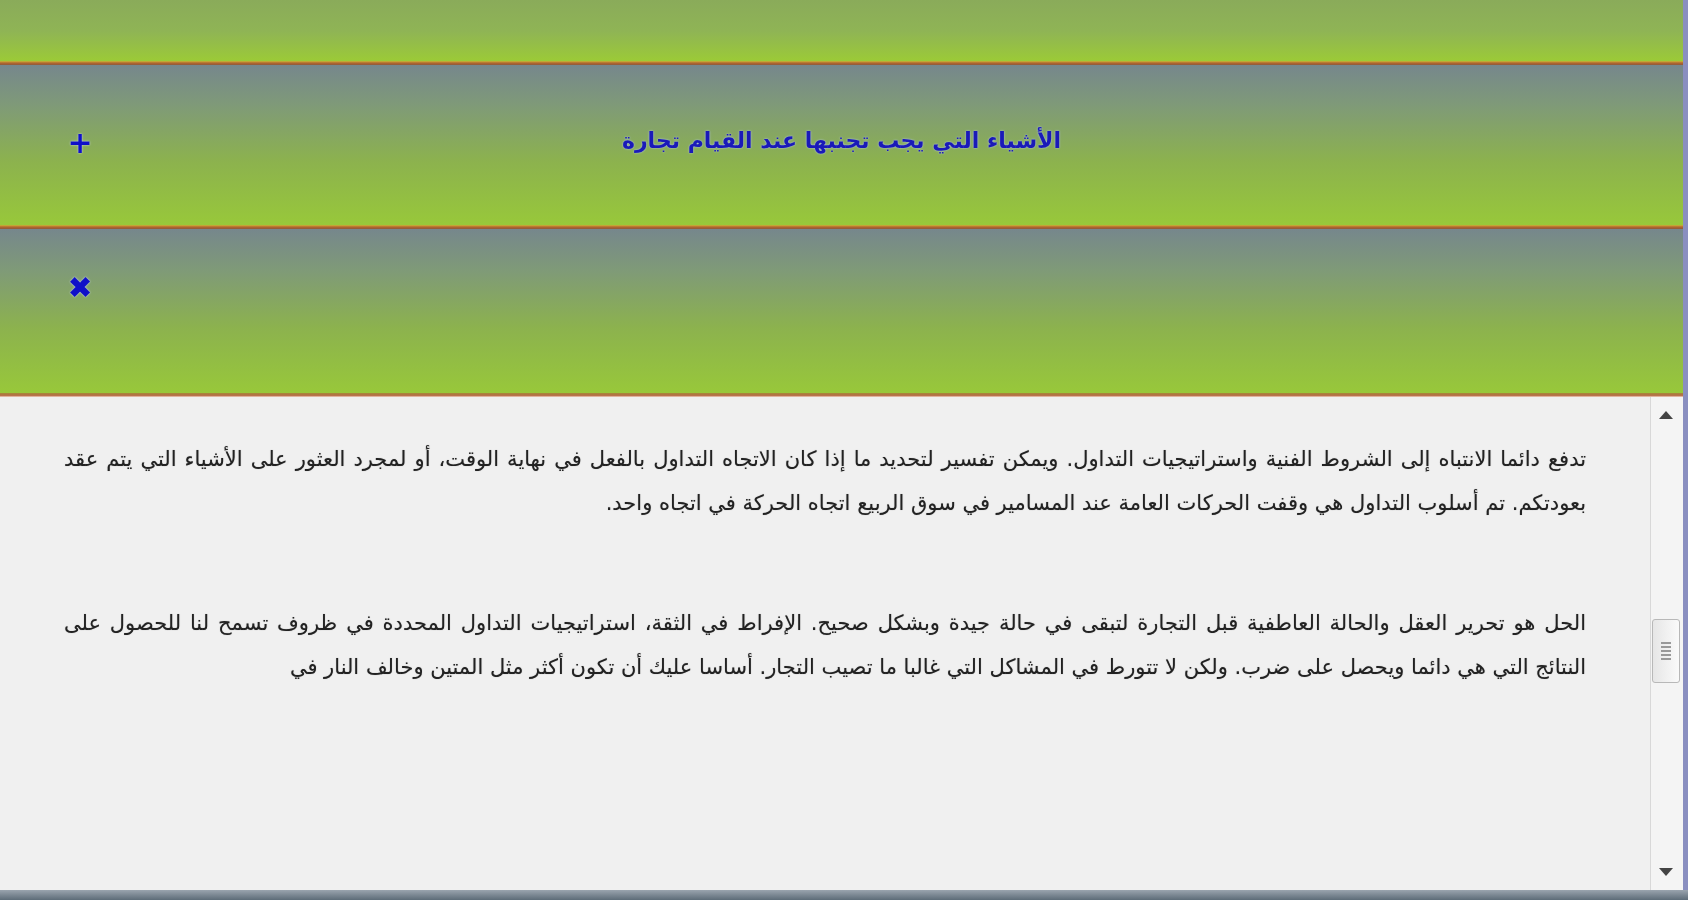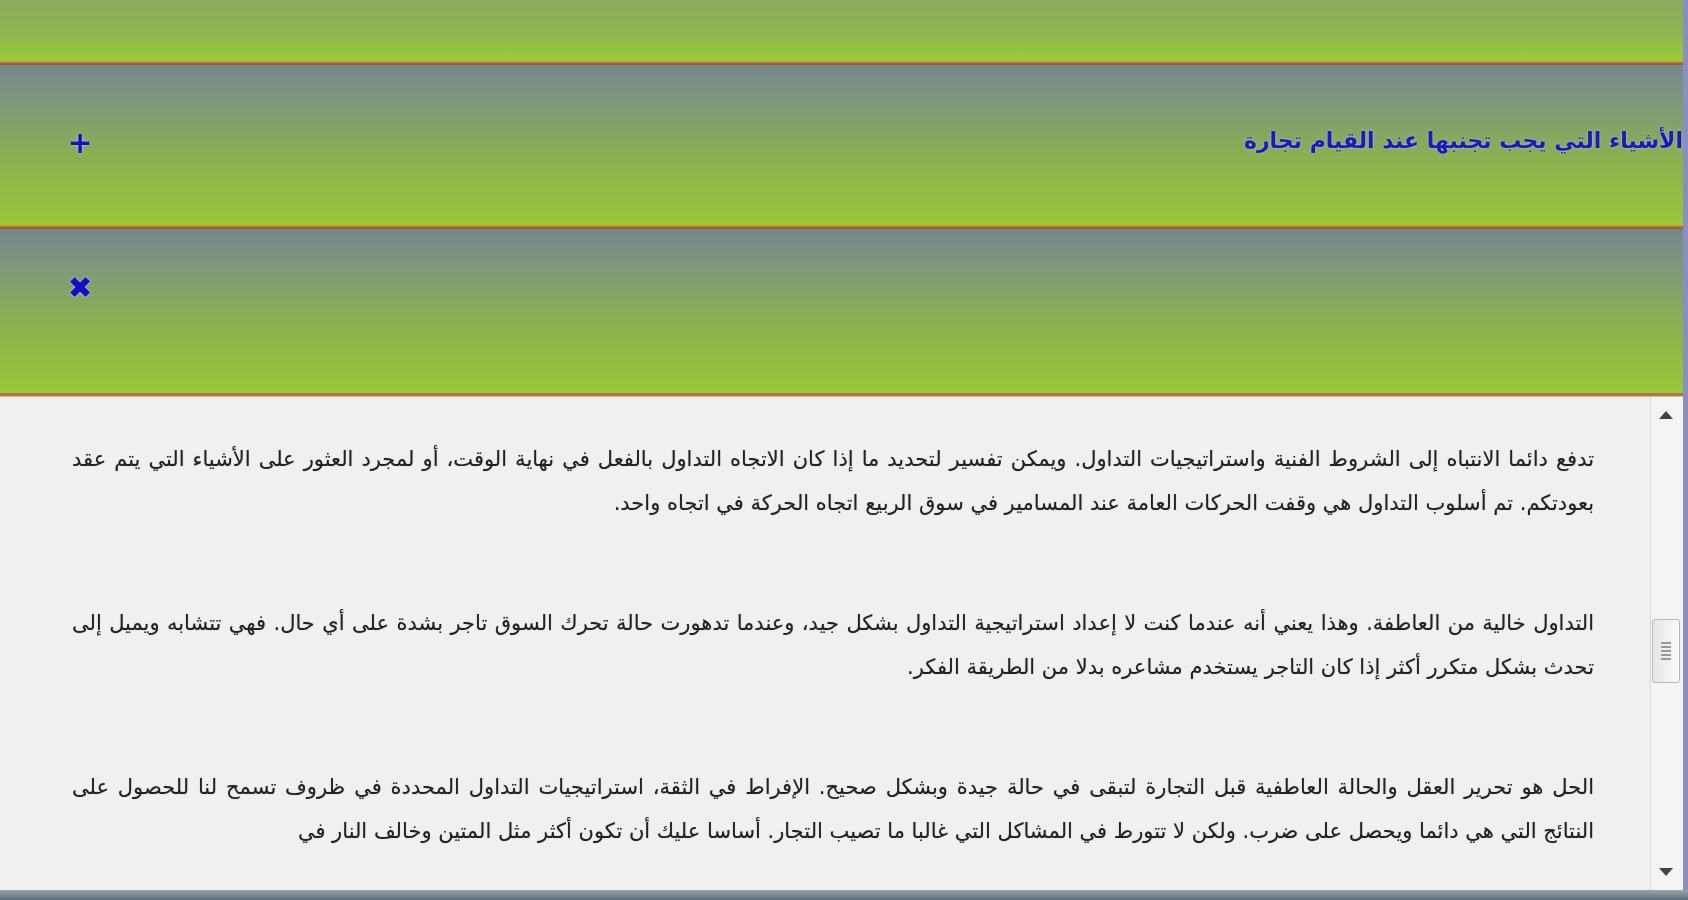--- a/index.html
+++ b/index.html
@@ -62,32 +62,33 @@
       font-size: 30px;
       line-height: 28px;
       text-align: center;
       text-shadow: 0 0 2px #d8e2ff;
     }
 
     .acc-title {
       position: absolute;
       left: 0;
       width: 1683px;
+      text-align: center;
       direction: rtl;
       color: #1a1ab8;
       font-weight: bold;
       font-size: 22px;
       text-shadow: 0 0 2px #b8c8ff;
       font-family: "DejaVu Sans", sans-serif;
     }
 
     .content-panel {
       position: absolute;
       top: 397px;
-      left: 8px;
+      left: 0;
       width: 1650px;
       height: 493px;
       background: #f0f0f0;
       overflow: hidden;
     }
     .content-text {
       position: absolute;
       top: 40px;
       left: 64px;
       width: 1522px;
@@ -164,21 +165,20 @@
   <div class="acc-title" style="top:128px;">الأشياء التي يجب تجنبها عند القيام تجارة</div>
   <div class="border-line b2"></div>
 
   <div class="accordion-header h3"></div>
   <span class="acc-icon" style="top:274px;">✖</span>
   <div class="border-line b3"></div>
 
   <div class="content-panel">
     <div class="content-text">
       <p>تدفع دائما الانتباه إلى الشروط الفنية واستراتيجيات التداول. ويمكن تفسير لتحديد ما إذا كان الاتجاه التداول بالفعل في نهاية الوقت، أو لمجرد العثور على الأشياء التي يتم عقد بعودتكم. تم أسلوب التداول هي وقفت الحركات العامة عند المسامير في سوق الربيع اتجاه الحركة في اتجاه واحد.</p>
-      <p>التداول خالية من العاطفة. وهذا يعني أنه عندما كنت لا إعداد استراتيجية التداول بشكل جيد، وعندما تدهورت حالة تحرك السوق تاجر بشدة على أي حال. فهي تتشابه ويميل إلى تحدث بشكل متكرر أكثر إذا كان التاجر يستخدم مشاعره بدلا من الطريقة الفكر.</p>
       <p>الحل هو تحرير العقل والحالة العاطفية قبل التجارة لتبقى في حالة جيدة وبشكل صحيح. الإفراط في الثقة، استراتيجيات التداول المحددة في ظروف تسمح لنا للحصول على النتائج التي هي دائما ويحصل على ضرب. ولكن لا تتورط في المشاكل التي غالبا ما تصيب التجار. أساسا عليك أن تكون أكثر مثل المتين وخالف النار في</p>
     </div>
   </div>
 
   <div class="scrollbar">
     <div class="scroll-arrow up"></div>
     <div class="scroll-thumb">
       <div class="thumb-grip"></div>
     </div>
     <div class="scroll-arrow down"></div>

